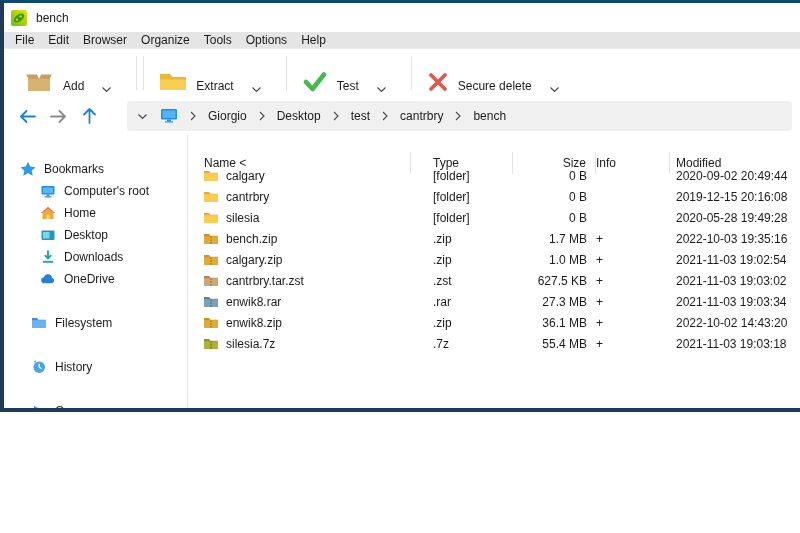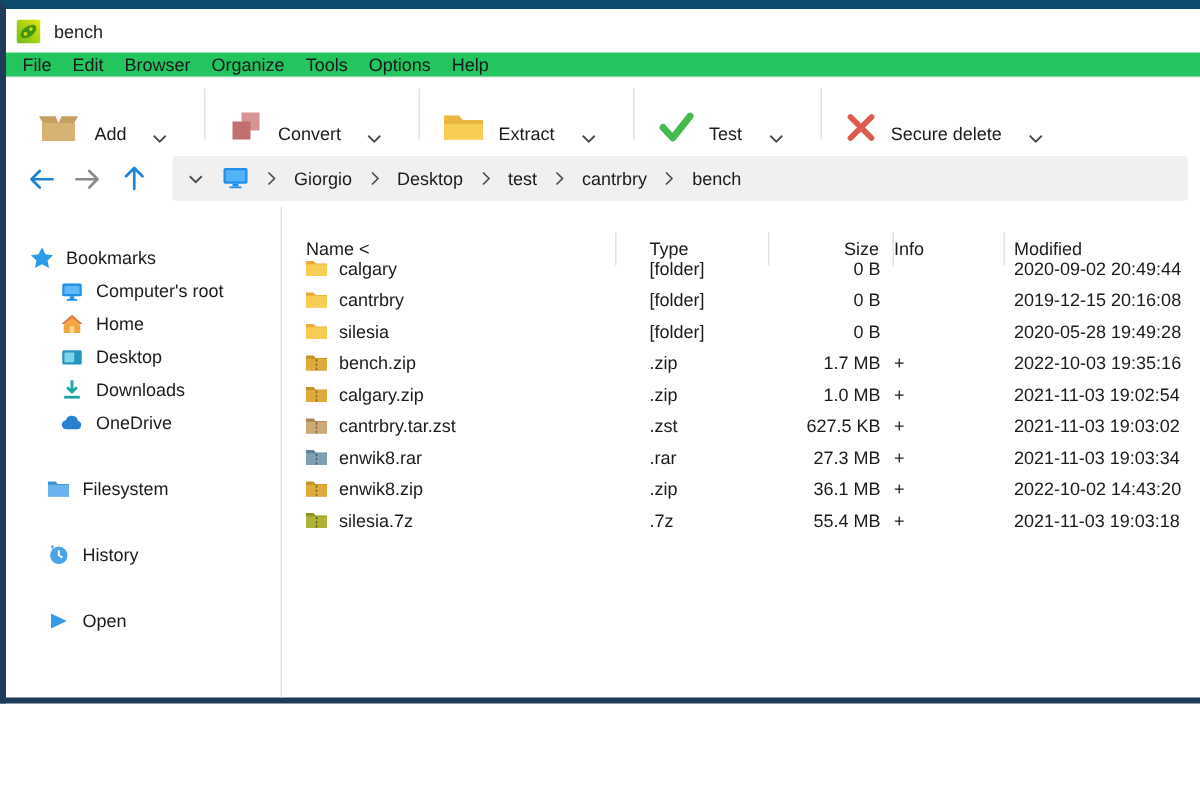--- a/index.html
+++ b/index.html
@@ -1,41 +1,41 @@
 <!DOCTYPE html>
 <html><head>
 <meta charset="utf-8">
 <style>
   * { margin:0; padding:0; box-sizing:border-box; }
   html,body { width:800px; height:533px; background:#fff; }
   body { font-family:"Liberation Sans","DejaVu Sans",sans-serif; font-size:12px; color:#1b1b1b; }
-  .window { position:relative; width:800px; height:469px; background:#fff;
-            border-left:4px solid #1e3c5a; border-top:6px solid #0c4a6e; border-bottom:4px solid #1e3c5a; overflow:hidden; }
+  .window { position:relative; width:800px; height:412px; background:#fff;
+            border-left:4px solid #1e3c5a; border-top:3px solid #0c4a6e; border-bottom:4px solid #1e3c5a; overflow:hidden; }
 
   
   .titlebar { height:29px; display:flex; align-items:center; padding-left:7px; background:#fff; }
   .app-icon { width:16px; height:16px; display:inline-flex; }
   .win-title { margin-left:9px; font-size:12px; }
 
   
-  .menubar { height:17px; display:flex; align-items:center; padding-left:4px; border-bottom:1px solid #ededed; background:#22c55e; }
+  .menubar { height:17px; display:flex; align-items:center; padding-left:4px; border-bottom:1px solid #ededed; background:#e5e5e5; }
   .menu-item { padding:0 7px; cursor:default; }
 
   
   .toolbar { height:48px; display:flex; align-items:center; padding-left:8px; background:#fff; }
   .tool-group { display:flex; align-items:flex-end; height:40px; padding:0 12px; border-radius:3px; }
   .tool-group .icon { display:inline-flex; margin-right:9px; }
   .tool-label { margin-right:17px; }
   .chev { display:inline-flex; margin-right:0; }
   .tool-sep { width:1px; height:34px; background:#e3e3e3; margin:0 3px; }
 
   
   .navbar { height:38px; display:flex; align-items:center; padding:0 8px 0 10px; background:#fff; }
   .nav-btn { width:26px; height:26px; display:inline-flex; align-items:center; justify-content:center; margin-right:5px; }
-  .address { flex:1; height:30px; background:#f0f0f0; border-radius:3px; display:flex; align-items:center; padding:0 10px; margin-left:8px; }
+  .address { flex:1; height:30px; background:#f0f0f0; border-radius:3px; display:flex; align-items:center; padding:0 10px; margin-left:20px; }
   .address .icon { display:inline-flex; }
   .crumb { padding:0 2px; }
   .crumb-sep { margin:0 10px; display:inline-flex; }
   .addr-chev { margin-right:12px; display:inline-flex; }
   .addr-pc { margin-right:2px; }
 
   
   .bodyarea { display:flex; height:394px; }
   .sidebar { width:184px; border-right:1px solid #e4e4e4; padding-top:23px; }
   .side-item { height:22px; display:flex; align-items:center; padding-left:16px; }
@@ -99,34 +99,20 @@
           </svg>
         </span>
         <span class="tool-label">Add</span>
         <span class="icon chev">
           <svg width="11" height="7" viewBox="0 0 11 7">
             <path d="M1.5 1.5l4 4 4-4" stroke="#4a4a4a" stroke-width="1.2" fill="none"></path>
           </svg>
         </span>
       </div>
       <span class="tool-sep"></span>
-      <div class="tool-group">
-        <span class="icon ">
-          <svg width="24" height="24" viewBox="0 0 24 24">
-            <rect x="9" y="3" width="12" height="12" fill="#d79494"></rect>
-            <rect x="3" y="9" width="12" height="12" fill="#c26f6f"></rect>
-          </svg>
-        </span>
-        <span class="tool-label">Convert</span>
-        <span class="icon chev">
-          <svg width="11" height="7" viewBox="0 0 11 7">
-            <path d="M1.5 1.5l4 4 4-4" stroke="#4a4a4a" stroke-width="1.2" fill="none"></path>
-          </svg>
-        </span>
-      </div>
       <span class="tool-sep"></span>
       <div class="tool-group">
         <span class="icon ">
           <svg width="28" height="22" viewBox="0 0 28 22">
             <path fill="#e8b73c" d="M1 3h10l2.5 3H27v13H1z"></path>
             <path fill="#f7ce53" d="M1 8.5h26V19H1z"></path>
           </svg>
         </span>
         <span class="tool-label">Extract</span>
         <span class="icon chev">

